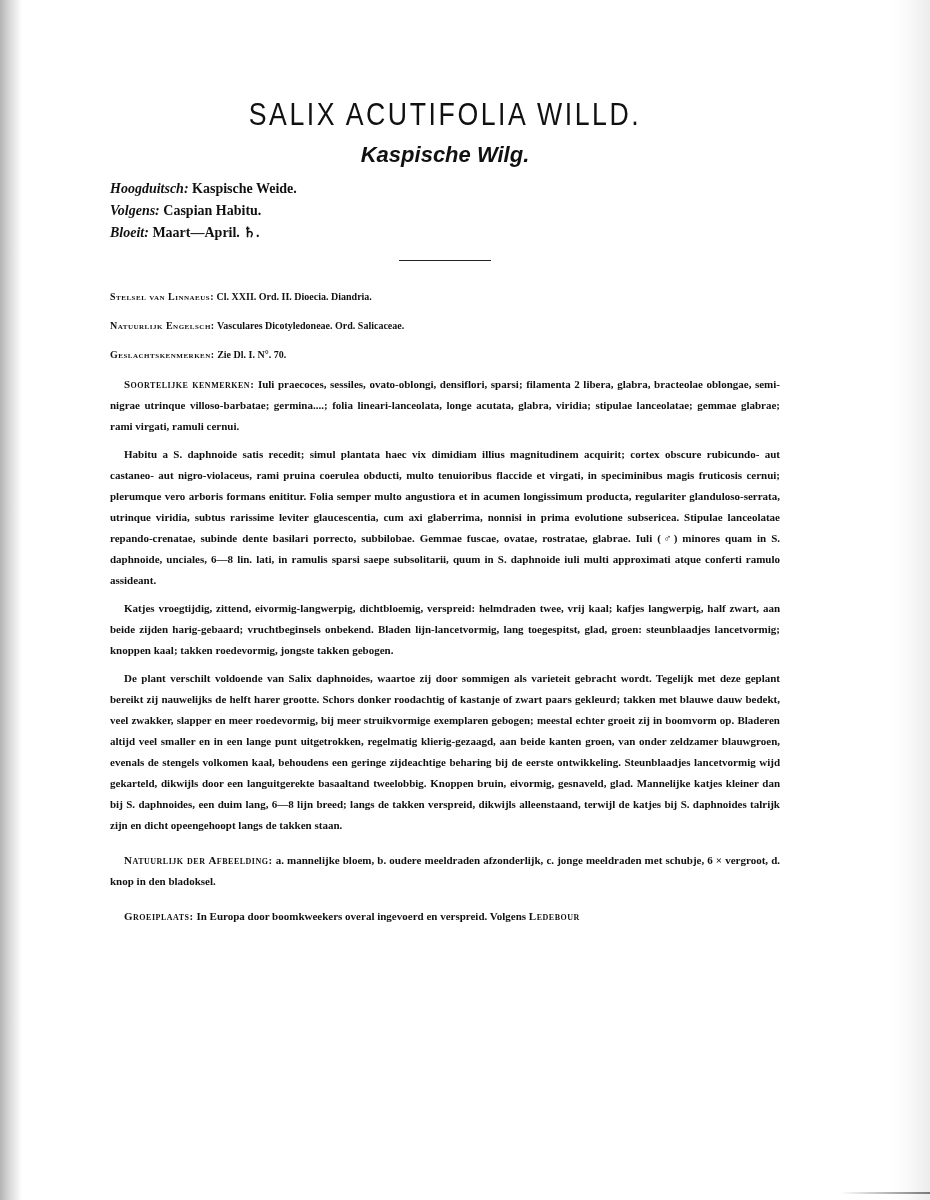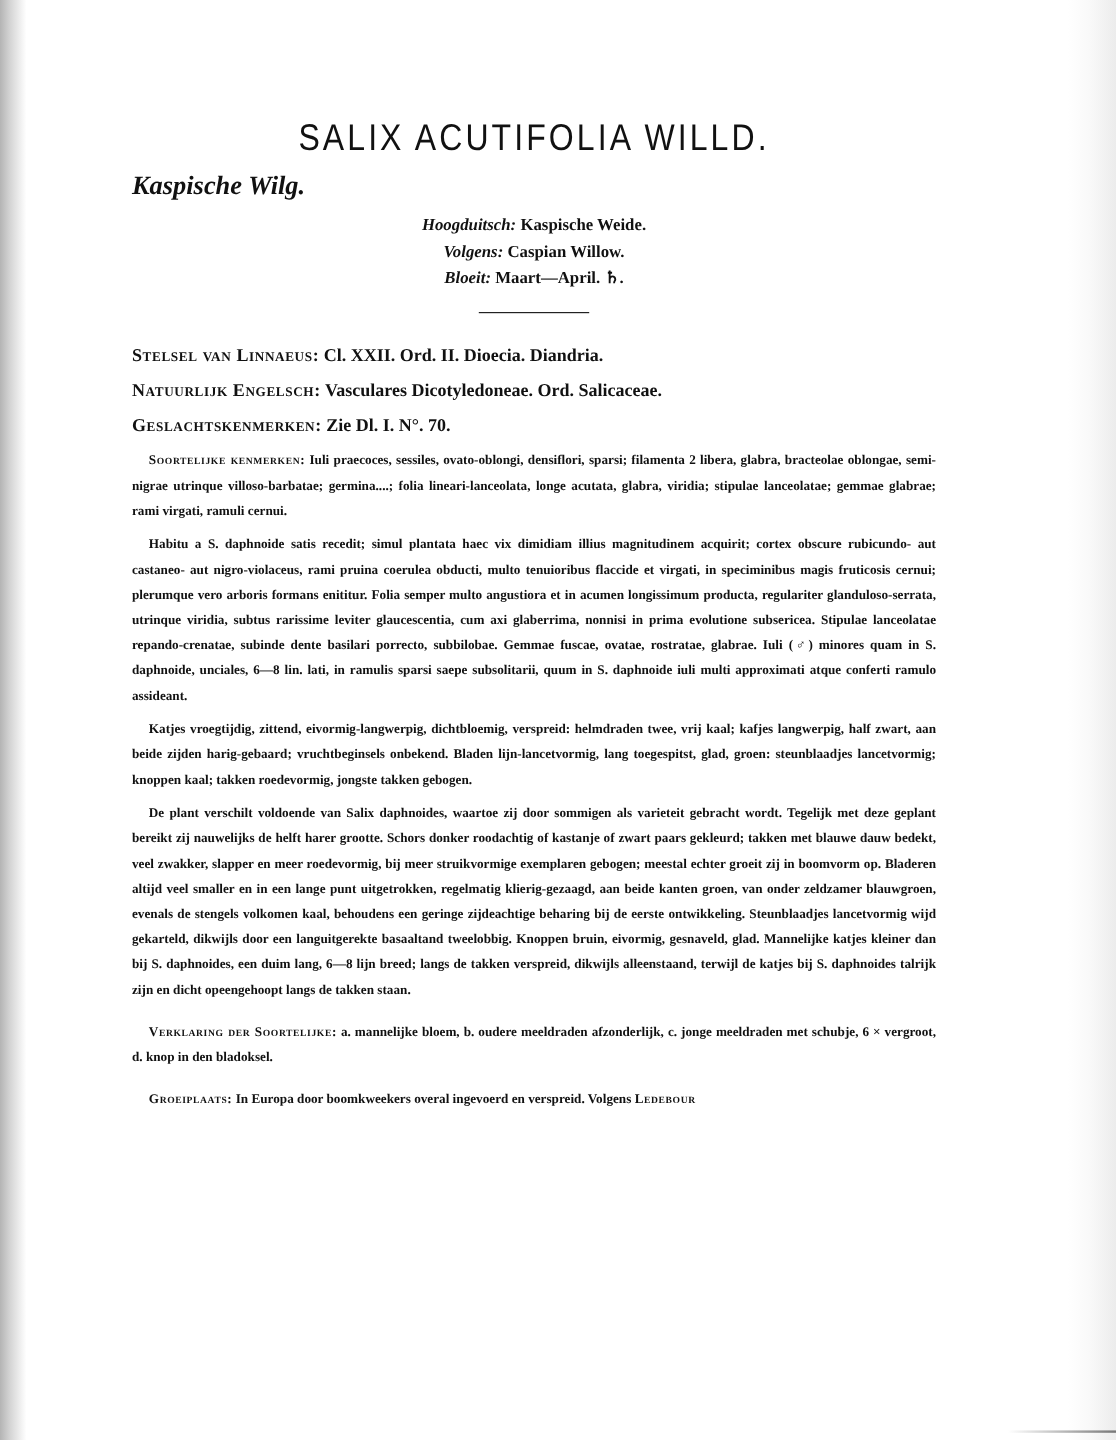--- a/index.html
+++ b/index.html
@@ -22,28 +22,28 @@
     background: linear-gradient(to right, #ffffff, #777);
   }
   .page { position: absolute; left: 110px; top: 96px; width: 670px; }
 
   .title {
     text-align: center; font-family: "Liberation Sans", sans-serif;
     font-size: 31px; letter-spacing: 3px; font-weight: normal;
     margin: 0; line-height: 38px; transform: scaleX(0.86);
   }
   .subtitle {
-    font-family: Liberation Serif, serif;
+    text-align: center; font-family: Liberation Sans, sans-serif;
     font-size: 22px; font-weight: bold; font-style: italic; margin: 8px 0 10px 0;
   }
-  .names { text-align: center; font-family: "Liberation Serif", serif; font-size: 14px; font-weight: bold; line-height: 22px; }
+  .names { font-family: "Liberation Serif", serif; font-size: 14px; font-weight: bold; line-height: 22px; }
   .names .lbl { font-style: italic; font-weight: bold; }
   .rule { width: 92px; height: 1px; background: #222; margin: 16px auto 0 auto; }
 
-  .sys { font-family: "Liberation Serif", serif; font-size: 15px; font-weight: bold; margin: 0; line-height: 20px; }
+  .sys { font-family: "Liberation Serif", serif; font-size: 10px; font-weight: bold; margin: 0; line-height: 20px; }
   .sc { font-variant: small-caps; letter-spacing: 0.5px; }
   .sys1 { margin-top: 26px; }
   .sys + .sys { margin-top: 9px; }
 
   .para {
     font-family: "Liberation Serif", serif; font-size: 11px; font-weight: bold;
     line-height: 21px; text-align: justify; text-indent: 14px; margin: 0;
   }
   .para.gap { margin-top: 7px; }
   .para.first { margin-top: 9px; }
@@ -60,21 +60,21 @@
   <h1 class="title">SALIX ACUTIFOLIA WILLD.</h1>
   <div class="subtitle">Kaspische Wilg.</div>
 
   <div class="names">
     <div>
       <span class="lbl">Hoogduitsch:</span>
       <span>Kaspische Weide.</span>
     </div>
     <div>
       <span class="lbl">Volgens:</span>
-      <span>Caspian Willow.</span>
+      <span>Caspian Habitu.</span>
     </div>
     <div>
       <span class="lbl">Bloeit:</span>
       <span>Maart—April. ♄.</span>
     </div>
   </div>
   <div class="rule"></div>
 
   <p class="sys sys1">
     <span class="sc">Stelsel van Linnaeus:</span>
@@ -96,21 +96,21 @@
   <p class="para gap">
     <span>Habitu a S. daphnoide satis recedit; simul plantata haec vix dimidiam illius magnitudinem acquirit; cortex obscure rubicundo- aut castaneo- aut nigro-violaceus, rami pruina coerulea obducti, multo tenuioribus flaccide et virgati, in speciminibus magis fruticosis cernui; plerumque vero arboris formans enititur. Folia semper multo angustiora et in acumen longissimum producta, regulariter glanduloso-serrata, utrinque viridia, subtus rarissime leviter glaucescentia, cum axi glaberrima, nonnisi in prima evolutione subsericea. Stipulae lanceolatae repando-crenatae, subinde dente basilari porrecto, subbilobae. Gemmae fuscae, ovatae, rostratae, glabrae. Iuli (♂) minores quam in S. daphnoide, unciales, 6—8 lin. lati, in ramulis sparsi saepe subsolitarii, quum in S. daphnoide iuli multi approximati atque conferti ramulo assideant.</span>
   </p>
   <p class="para gap">
     <span>Katjes vroegtijdig, zittend, eivormig-langwerpig, dichtbloemig, verspreid: helmdraden twee, vrij kaal; kafjes langwerpig, half zwart, aan beide zijden harig-gebaard; vruchtbeginsels onbekend. Bladen lijn-lancetvormig, lang toegespitst, glad, groen: steunblaadjes lancetvormig; knoppen kaal; takken roedevormig, jongste takken gebogen.</span>
   </p>
   <p class="para gap">
     <span>De plant verschilt voldoende van Salix daphnoides, waartoe zij door sommigen als varieteit gebracht wordt. Tegelijk met deze geplant bereikt zij nauwelijks de helft harer grootte. Schors donker roodachtig of kastanje of zwart paars gekleurd; takken met blauwe dauw bedekt, veel zwakker, slapper en meer roedevormig, bij meer struikvormige exemplaren gebogen; meestal echter groeit zij in boomvorm op. Bladeren altijd veel smaller en in een lange punt uitgetrokken, regelmatig klierig-gezaagd, aan beide kanten groen, van onder zeldzamer blauwgroen, evenals de stengels volkomen kaal, behoudens een geringe zijdeachtige beharing bij de eerste ontwikkeling. Steunblaadjes lancetvormig wijd gekarteld, dikwijls door een languitgerekte basaaltand tweelobbig. Knoppen bruin, eivormig, gesnaveld, glad. Mannelijke katjes kleiner dan bij S. daphnoides, een duim lang, 6—8 lijn breed; langs de takken verspreid, dikwijls alleenstaand, terwijl de katjes bij S. daphnoides talrijk zijn en dicht opeengehoopt langs de takken staan.</span>
   </p>
   <p class="para large-gap">
-    <span class="sc">Verklaring der Soortelijke:</span>
+    <span class="sc">Natuurlijk der Afbeelding:</span>
     <span>a. mannelijke bloem, b. oudere meeldraden afzonderlijk, c. jonge meeldraden met schubje, 6 × vergroot, d. knop in den bladoksel.</span>
   </p>
   <p class="para large-gap">
     <span class="sc">Groeiplaats:</span>
     <span>In Europa door boomkweekers overal ingevoerd en verspreid. Volgens</span>
     <span class="sc">Ledebour</span>
   </p>
 </div>
 
 </body></html>

